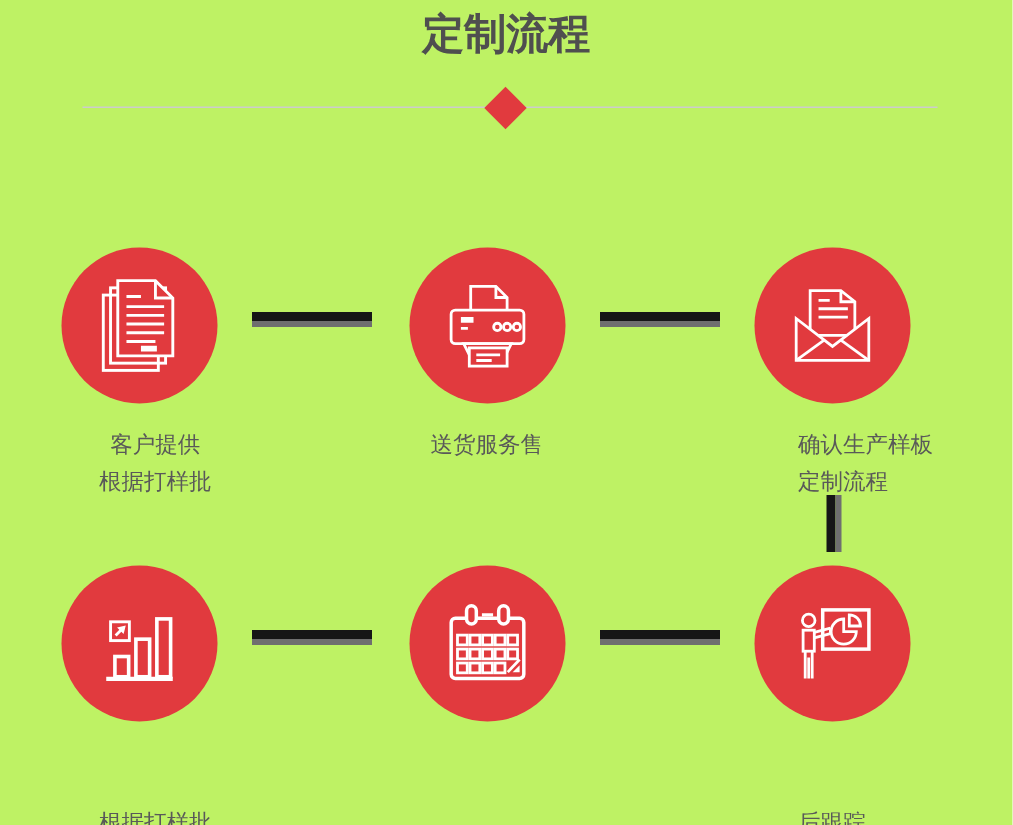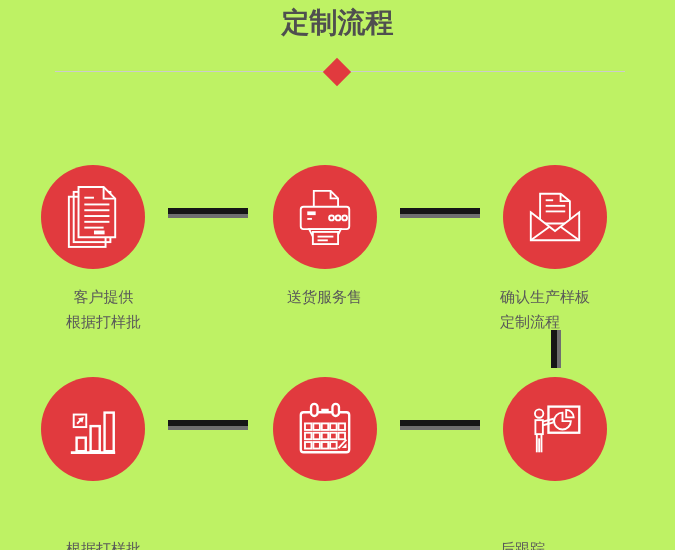--- a/index.html
+++ b/index.html
@@ -18,21 +18,21 @@
     font-size:17px; line-height:19px; color:var(--text-gray);
   }
   .circle {
     position:absolute; width:104px; height:104px; border-radius:50%;
     background:var(--accent); display:flex; align-items:center; justify-content:center;
   }
   .row1 { top:165px; } .row2 { top:377px; }
   .c1 { left:41px; } .c2 { left:273px; } .c3 { left:503px; }
   .label { position:absolute; font-size:15px; line-height:25px; color:var(--text-gray); }
   .lrow1 { top:284px; } .lrow2 { top:496px;margin-top:40px; }
-  .l1 { left:66px;text-align:center; } .l2 { left:287px; } .l3 { left:500px; }
+  .l1 { left:66px;text-align:center; } .l2 { left:287px; } .l3 { left:532px; }
   .hbar { position:absolute; width:80px; height:10px; }
   .hbar .dark { height:6px; background:var(--conn-dark); }
   .hbar .lite { height:4px; background:var(--conn-gray); }
   .vbar { position:absolute; width:10px; height:38px; display:flex; }
   .vbar .dark { width:6px; height:100%; background:var(--conn-dark); }
   .vbar .lite { width:4px; height:100%; background:var(--conn-gray); }
   .h1 { left:168px; top:208px; } .h2 { left:400px; top:208px; }
   .h3 { left:168px; top:420px; } .h4 { left:400px; top:420px; }
   .v1 { left:551px; top:330px; }
   .redfill { fill:var(--accent); }

